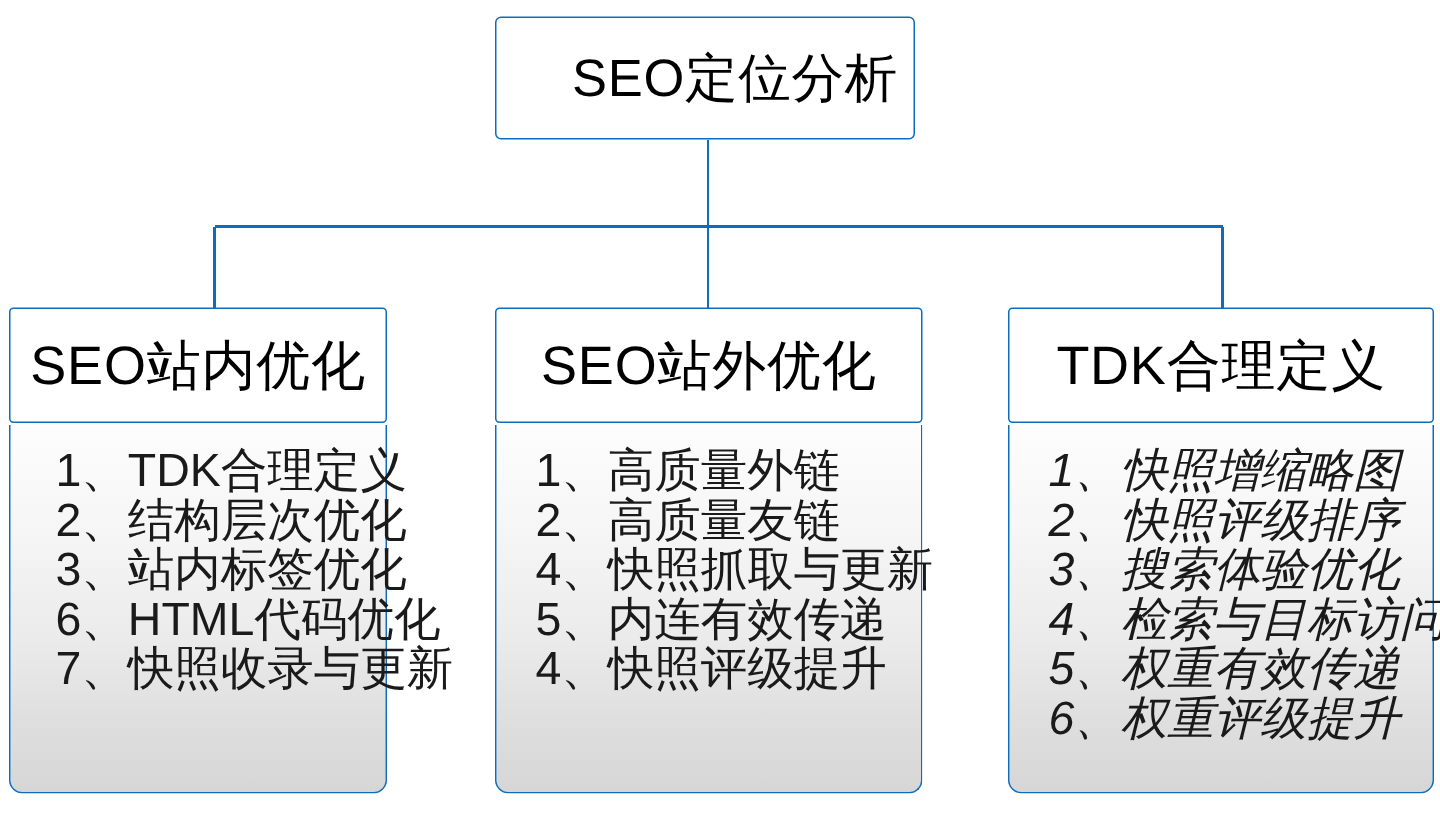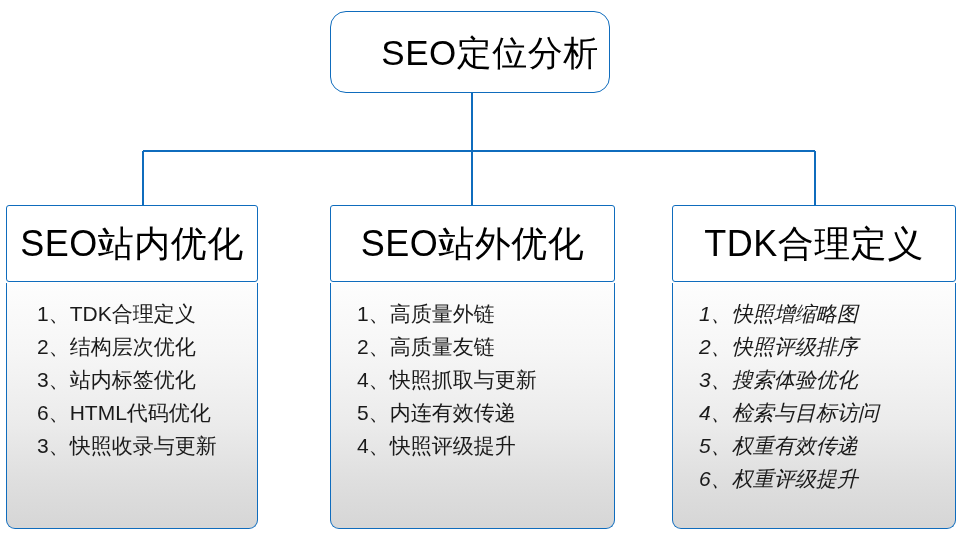--- a/index.html
+++ b/index.html
@@ -25,21 +25,21 @@
 
   
   .root-node {
     position: absolute;
     left: 330px;
     top: 11px;
     width: 280px;
     height: 82px;
     box-sizing: border-box;
     border: 1.6px solid #0f6cbd;
-    border-radius: 16px;
+    border-radius: 4px;
     background: #ffffff;
     display: flex;
     align-items: center;
     justify-content: center;
     padding-left: 40px;
   }
   .root-node .node-title {
     font-size: 35px;
     line-height: 1;
     letter-spacing: 0.5px;
@@ -90,21 +90,21 @@
     border: 1.6px solid #0f6cbd;
     border-top: none;
     border-radius: 0 0 9px 9px;
     background: linear-gradient(to bottom, #fdfdfd 0%, #f6f6f6 28%, #ebebeb 58%, #dedede 82%, #d6d6d6 100%);
     padding: 14px 0 10px 0;
     display: flex;
     flex-direction: column;
     align-items: flex-start;
   }
   .column-list .list-item {
-    font-size: 21px;
+    font-size: 31px;
     line-height: 33px;
     color: #1a1a1a;
     white-space: nowrap;
     padding-left: 30px;
   }
   .column.col-1 .column-list .list-item { padding-left: 26px; }
   .column.col-2 .column-list .list-item { padding-left: 26px; font-style: italic; }
 </style>
 </head>
 <body>
@@ -127,21 +127,21 @@
 
   <div class="column col-0">
     <div class="column-header">
       <span class="header-title">SEO站内优化</span>
     </div>
     <div class="column-list">
       <div class="list-item">1、TDK合理定义</div>
       <div class="list-item">2、结构层次优化</div>
       <div class="list-item">3、站内标签优化</div>
       <div class="list-item">6、HTML代码优化</div>
-      <div class="list-item">3、快照收录与更新</div>
+      <div class="list-item">7、快照收录与更新</div>
     </div>
   </div>
 
   <div class="column col-1">
     <div class="column-header">
       <span class="header-title">SEO站外优化</span>
     </div>
     <div class="column-list">
       <div class="list-item">1、高质量外链</div>
       <div class="list-item">2、高质量友链</div>

